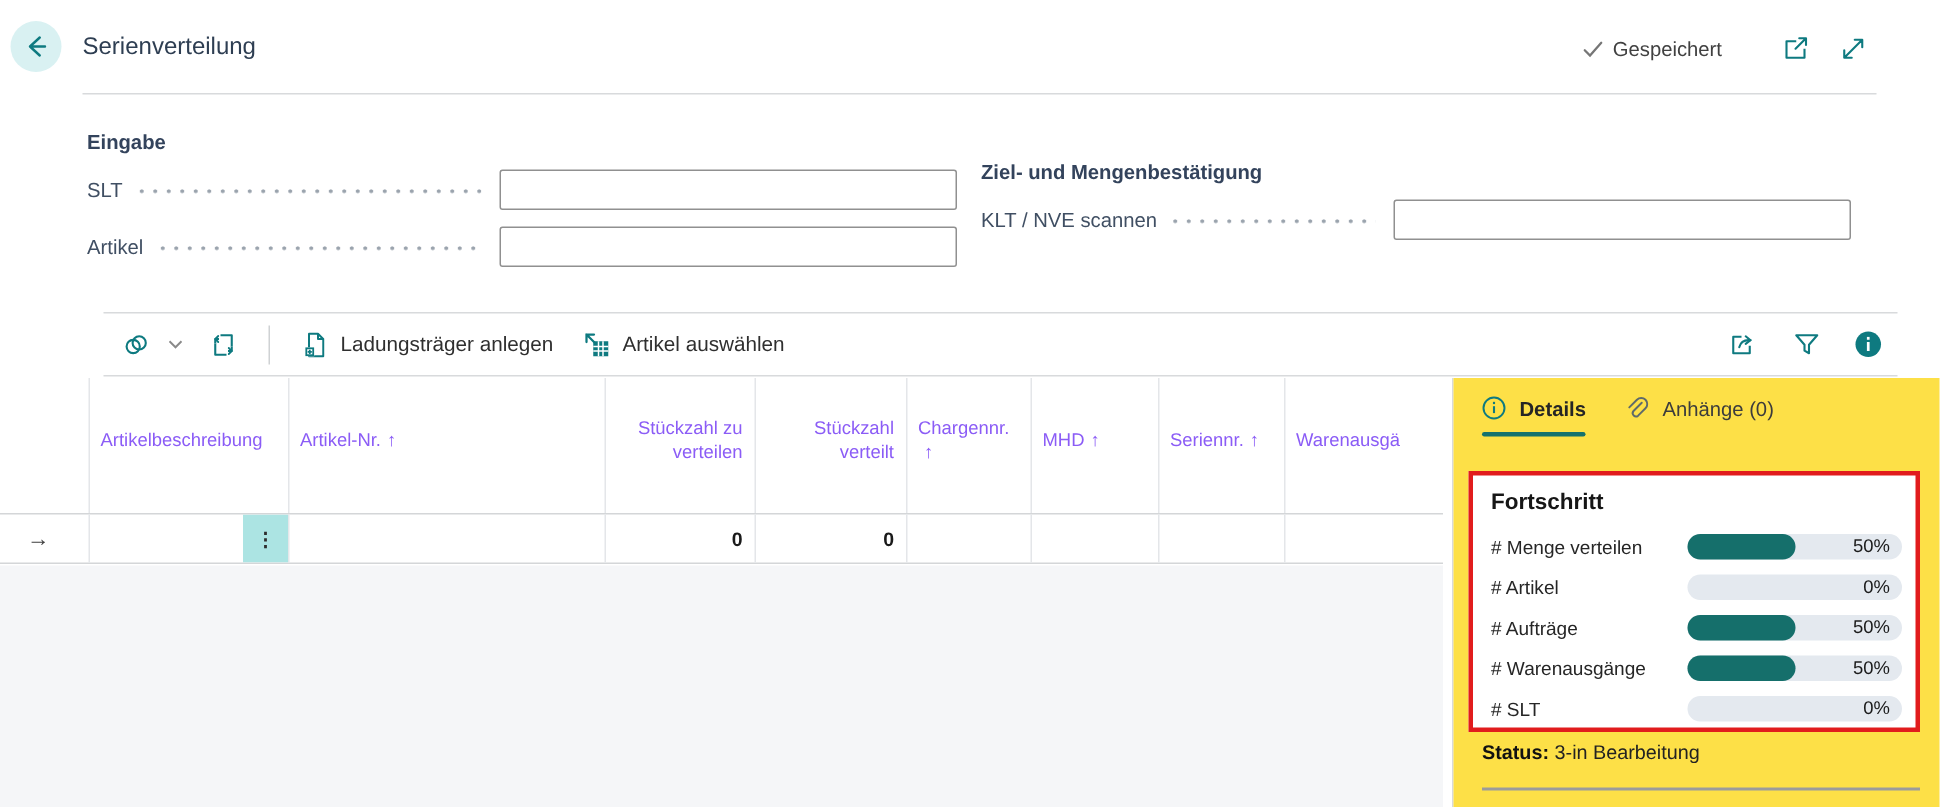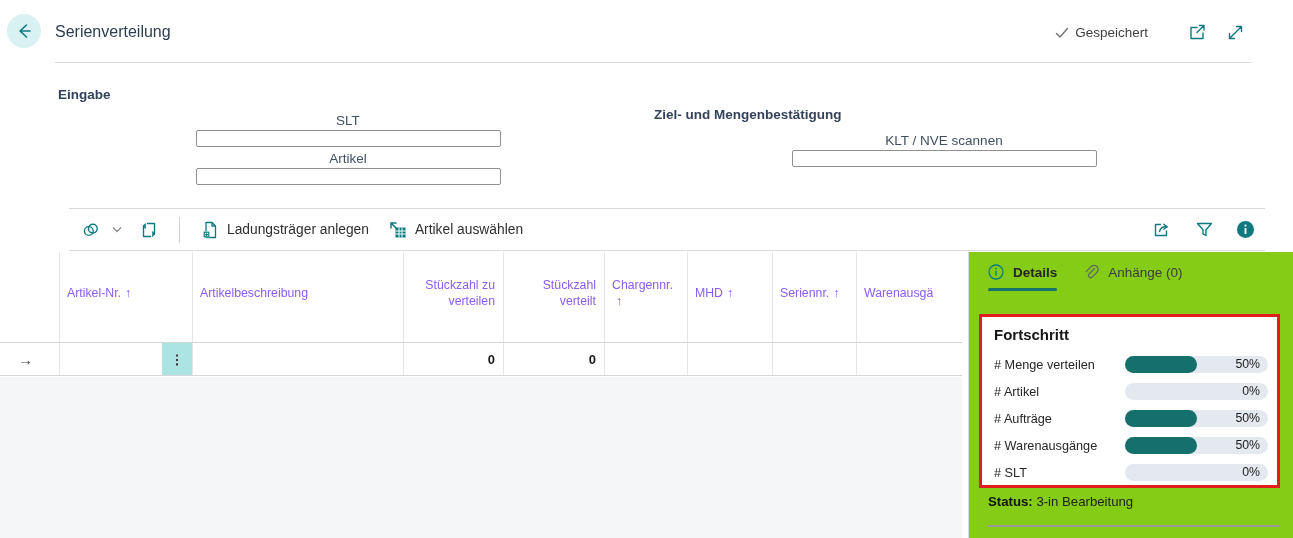--- a/index.html
+++ b/index.html
@@ -15,21 +15,21 @@
     background:#d9f1f2; display:flex; align-items:center; justify-content:center; cursor:pointer; }
   .page-title { left:55px; top:23px; font-size:16px; color:#2e3e52; }
   .save-status { right:145px; top:25px; display:flex; align-items:center; gap:6px;
     font-size:13.5px; color:#414141; }
   .hdr-icon { top:23px; width:19px; height:19px; cursor:pointer; }
   .divider-h { height:1px; background:#d8dadc; }
 
   
   .form-group { width:580px; }
   .group-title { font-weight:700; font-size:13.5px; color:#33435c; margin-bottom:6px; }
-  .field-row { display:flex; align-items:center; height:27px; margin-top:11px;flex-direction:column; }
+  .field-row { display:flex; align-items:center; height:27px; margin-top:11px; }
   .field-label { font-size:13.5px; color:#404f63; white-space:nowrap; }
   .leader { flex:1; height:3px; margin:2px 12px 0 8px;
     background-image: radial-gradient(circle, #9aa3ad 1.1px, transparent 1.4px);
     background-size: 9px 3px; background-repeat: repeat-x; background-position: left center; }
   .field-input { width:305px; height:27px; border:1px solid #909090; border-radius:2px;
     font-family:"Liberation Sans",sans-serif; font-size:13.5px; padding:0 6px; outline:none; background:#fff; }
 
   
   .toolbar { left:69px; top:208px; width:1196px; height:43px;
     border-top:1px solid #d8dadc; border-bottom:1px solid #d8dadc;
@@ -55,21 +55,21 @@
   .td { display:flex; align-items:center; padding:0 8px; font-size:13px; position:relative; }
   .td.r { justify-content:flex-end; font-weight:700; color:#1a1a1a; }
   .row-arrow { font-size:15px; color:#3d3d3d; padding-left:10px; }
   .menu-chip { position:absolute; right:0; top:0; height:100%; width:30px; background:#ace4e3;
     display:flex; align-items:center; justify-content:center; font-size:13px; font-weight:700;
     color:#2e2e2e; cursor:pointer; }
   .below-table { left:0; top:377px; width:962px; height:161px; background:#f5f6f8; }
 
   
   .pane-divider { left:968px; top:252px; width:1px; height:286px; background:#d8dadc; }
-  .pane { left:969px; top:252px; width:324px; height:286px; background:#84cc16; }
+  .pane { left:969px; top:252px; width:324px; height:286px; background:#fde047; }
   .pane-tabs { position:absolute; left:19px; top:12px; display:flex; gap:26px; }
   .tab { display:flex; align-items:center; gap:9px; padding-bottom:11px; position:relative;
     font-size:13.5px; color:#3c3c3c; cursor:pointer; }
   .tab.active { font-weight:700; color:#252525; }
   .tab.active::after { content:""; position:absolute; left:0; right:0; bottom:0; height:3px;
     background:#15726d; border-radius:2px; }
   .fortschritt-box { position:absolute; left:10px; top:62px; width:301px; height:174px;
     border:3px solid #e11c1d; padding:7px 9px 0 9px; background:#fff; }
   .prog-title { font-size:15px; font-weight:700; color:#161616; margin:2px 0 13px 3px; }
   .prog-row { display:flex; align-items:center; height:17px; margin:0 0 10px 3px;justify-content:space-between; }
@@ -208,24 +208,24 @@
           <rect x="8.6" y="4.6" width="1.8" height="1.9" fill="#fff"></rect>
         </svg>
     </span>
   </div>
 </div>
 
 <div class="abs table-wrap">
   <div class="tgrid thead">
     <div class="th"></div>
     <div class="th">
+      <span>Artikelbeschreibung</span>
+    </div>
+    <div class="th">
       <span><span>Artikel-Nr.</span><span class="sort">↑</span></span>
-    </div>
-    <div class="th">
-      <span>Artikelbeschreibung</span>
     </div>
     <div class="th r">
       <span>Stückzahl zu verteilen</span>
     </div>
     <div class="th r">
       <span>Stückzahl verteilt</span>
     </div>
     <div class="th">
       <span><span>Chargennr.</span> <span class="sort">↑</span></span>
     </div>

